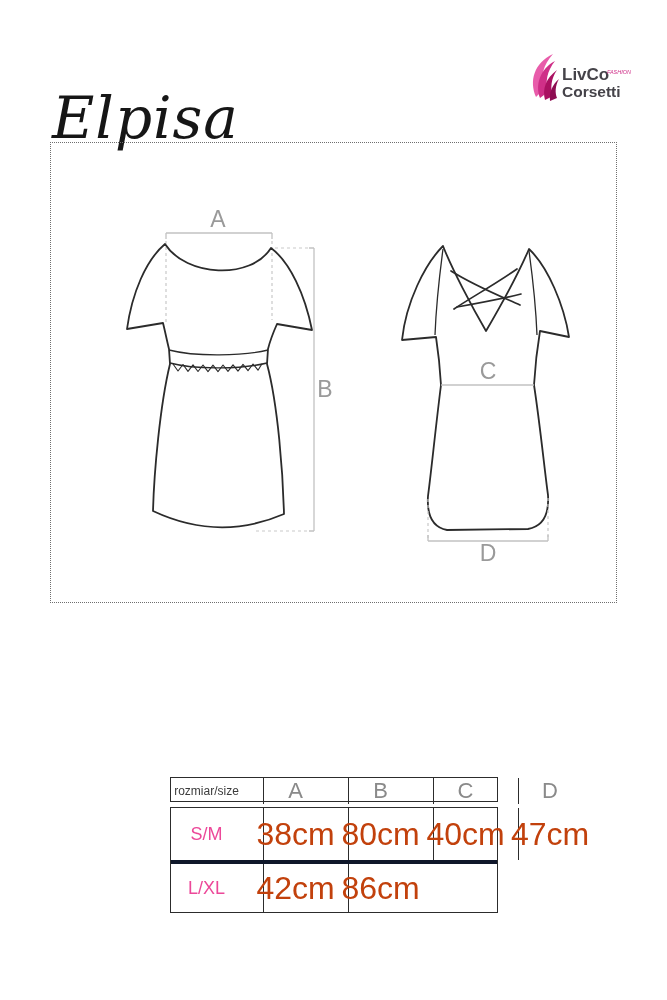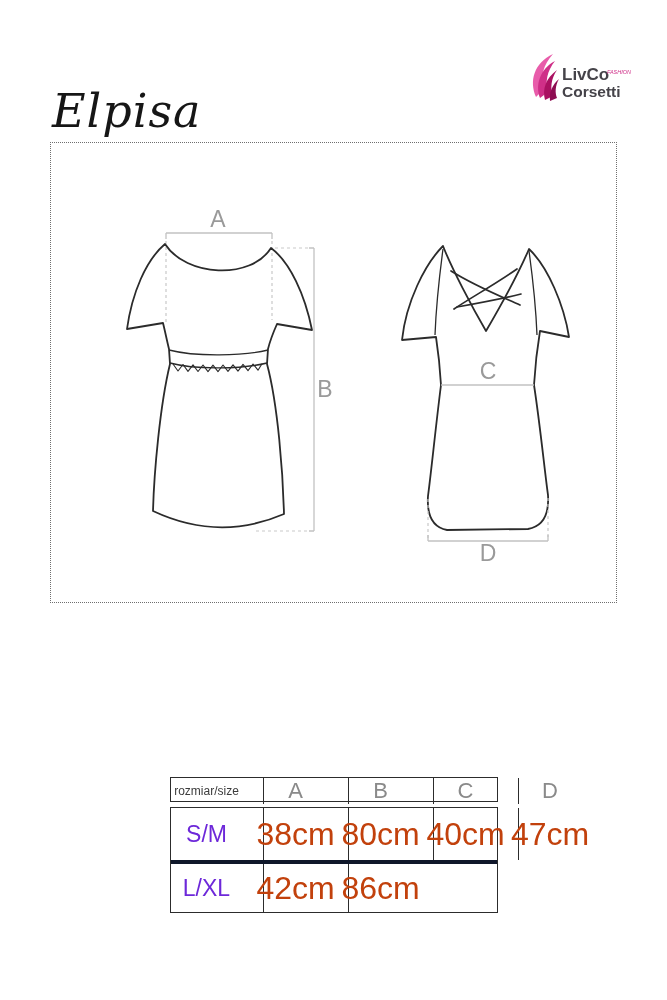--- a/index.html
+++ b/index.html
@@ -10,21 +10,21 @@
     background: #ffffff;
     font-family: "Liberation Sans", sans-serif;
     overflow: hidden;
   }
 
   
   .title {
     position: absolute; left: 52px; top: 84px;
     font-family: "DejaVu Serif", serif;
     font-style: italic; font-weight: 500;
-    font-size: 46px; color: #161616;
+    font-size: 58px; color: #161616;
     letter-spacing: 1px;
   }
 
   
   .logo { position: absolute; left: 528px; top: 51px; width: 116px; height: 58px; text-align: center; }
   .logo svg { display: block; }
 
   
   .diagram-box {
     position: absolute; left: 50px; top: 142px;
@@ -50,21 +50,21 @@
   .size-table { position: absolute; left: 170px; top: 777px; width: 328px; }
   .t-grid { display: grid; grid-template-columns: 71px 64px 64px 64px 63px; gap: 21px; }
   .t-header { border: 1px solid #2c2c2c; height: 25px; }
   .t-body { border: 1px solid #2c2c2c; margin-top: 5px; }
   .t-row { height: 52px; }
   .t-row-divider { border-top: 4px solid #0f172a; }
   .cell { display: flex; align-items: center; justify-content: center; }
   .cell + .cell { border-left: 1px solid #2c2c2c; }
   .th-size  { font-size: 12px; color: #3c3c3c; }
   .th-letter{ font-size: 22px; color: #8a8a8a; }
-  .td-size  { font-size: 23px; color: #6d28d9; }
+  .td-size  { font-size: 18px; color: #ec4899; }
   .td-val   { font-size: 32px; color: #c2410c; }
 </style>
 </head>
 <body>
 
 <div class="page">
 
   <div class="title">Elpisa</div>
 
   <div class="logo">

